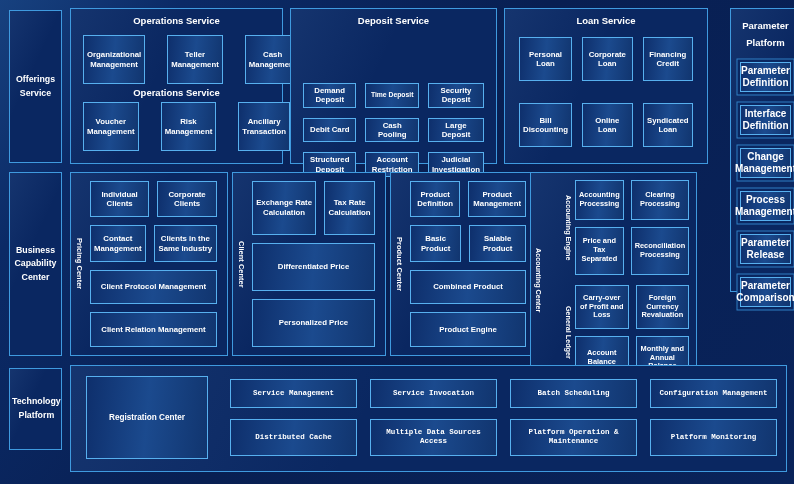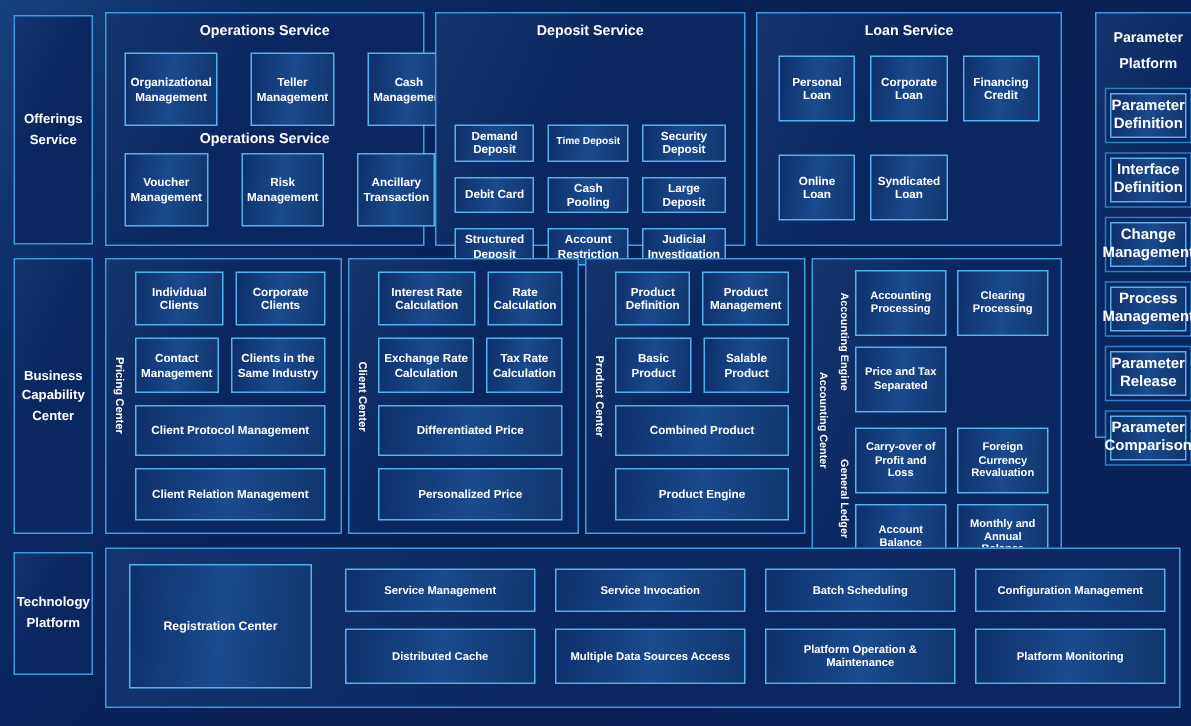--- a/index.html
+++ b/index.html
@@ -7,21 +7,21 @@
   body { font-family:"Liberation Sans", sans-serif; color:#fff; }
   .stage{
     position:relative; width:794px; height:484px; overflow:hidden;
     background:linear-gradient(126deg,#17417f 0%,#0b2a66 16%,#081f52 48%,#09235a 100%);
   }
   .panel{
     position:absolute; border:1.5px solid #3f9adf;
     background:linear-gradient(115deg,rgba(120,170,230,.10) 0%,rgba(120,170,230,0) 42%),#0a2761;
     display:flex; flex-direction:column;
   }
-  .side-label{ align-items:center; justify-content:center; text-align:center;
+  .side-label{ align-items:flex-start; justify-content:center; text-align:center;
     font-size:8.8px; font-weight:700; line-height:1.55; padding:2px; }
   .panel-title{ text-align:center; font-size:9.5px; font-weight:700; padding:6px 2px 7px; }
   .box{
     background:linear-gradient(95deg,#0e2f6c 0%,#1b4a8e 50%,#11356f 100%);
     border:1px solid #57b0ef;
     display:flex; align-items:center; justify-content:center; text-align:center;
     font-size:7.8px; font-weight:700; line-height:1.2; padding:2px 3px;
   }
   .box.tiny{ font-size:6.8px; }
   .row{ display:flex; gap:22px; flex:1; }
@@ -38,21 +38,21 @@
   .vlabel.thin{ width:14px; font-size:7.2px; }
   .center-body{ flex:1; display:flex; flex-direction:column; gap:8px; padding:8px 10px 8px 2px; }
   .center-body .row{ gap:8px; flex:1.12; }
   .center-body .wide{ flex:0.88; }
   .acct-body{ flex:1; display:flex; flex-direction:column; gap:10px; padding:7px 8px 7px 0; }
   .group{ flex:1; display:flex; }
   .g-grid{ flex:1; display:grid; grid-template-columns:1fr 1fr; gap:7px; }
   .g-grid .box{ font-size:7.4px; }
   .tech-body{ flex:1; display:flex; align-items:center; gap:22px; padding:10px 9px 12px 15px; }
   .reg-box{ width:122px; align-self:stretch; margin:0 0; font-size:8.2px; }
-  .tech-grid{ flex:1; display:grid; grid-template-columns:repeat(4,1fr); gap:11px 13px; align-self:stretch; margin:3px 0; }
+  .tech-grid{ flex:1; display:grid; grid-template-columns:repeat(4,1fr); gap:11px 13px; align-self:stretch; margin:3px 0;font-family:Liberation Mono, monospace; }
   .tech-grid .box{ font-size:7.5px; }
 </style>
 </head>
 <body>
 
 <div class="stage">
 
   <div class="panel side-label" style="left:9px; top:10px; width:53px; height:153px;">
     <span>Offerings Service</span>
   </div>
@@ -94,20 +94,21 @@
       <div class="box">Judicial Investigation</div>
     </div>
   </div>
 
   <div class="panel" style="left:504px; top:8px; width:204px; height:156px;">
     <div class="panel-title">Loan Service</div>
     <div class="grid3 loan">
       <div class="box">Personal Loan</div>
       <div class="box">Corporate Loan</div>
       <div class="box">Financing Credit</div>
+      <div class="box">Bill Discounting</div>
       <div class="box">Online Loan</div>
       <div class="box">Syndicated Loan</div>
     </div>
   </div>
 
   <div class="panel" style="left:716px; top:8px; width:71px; height:284px;margin-left:14px;">
     <div class="panel-title" style="line-height:1.8; padding-top:8px;">Parameter Platform</div>
     <div class="param-body">
       <div class="box">Parameter Definition</div>
       <div class="box">Interface Definition</div>
@@ -131,24 +132,20 @@
       </div>
       <div class="box wide">Client Protocol Management</div>
       <div class="box wide">Client Relation Management</div>
     </div>
   </div>
 
   <div class="panel vpanel" style="left:232px; top:172px; width:154px; height:184px;">
     <div class="vlabel">Client Center</div>
     <div class="center-body">
       <div class="row">
-        <div class="box">Interest Rate Calculation</div>
-        <div class="box">Rate Calculation</div>
-      </div>
-      <div class="row">
         <div class="box">Exchange Rate Calculation</div>
         <div class="box">Tax Rate Calculation</div>
       </div>
       <div class="box wide">Differentiated Price</div>
       <div class="box wide">Personalized Price</div>
     </div>
   </div>
 
   <div class="panel vpanel" style="left:390px; top:172px; width:147px; height:184px;">
     <div class="vlabel">Product Center</div>
@@ -159,29 +156,30 @@
       </div>
       <div class="row">
         <div class="box">Basic Product</div>
         <div class="box">Salable Product</div>
       </div>
       <div class="box wide">Combined Product</div>
       <div class="box wide">Product Engine</div>
     </div>
   </div>
 
-  <div class="panel vpanel" style="left:541px; top:172px; width:167px; height:216px;">
+  <div class="panel vpanel" style="left:530px; top:172px; width:167px; height:216px;gap:16px;">
     <div class="vlabel thin">Accounting Center</div>
     <div class="acct-body">
       <div class="group">
         <div class="vlabel thin">Accounting Engine</div>
         <div class="g-grid">
           <div class="box">Accounting Processing</div>
           <div class="box">Clearing Processing</div>
           <div class="box">Price and Tax Separated</div>
+          <div class="box">Reconciliation Processing</div>
         </div>
       </div>
       <div class="group">
         <div class="vlabel thin">General Ledger</div>
         <div class="g-grid">
           <div class="box">Carry-over of Profit and Loss</div>
           <div class="box">Foreign Currency Revaluation</div>
           <div class="box">Account Balance</div>
           <div class="box">Monthly and Annual Balance</div>
         </div>

